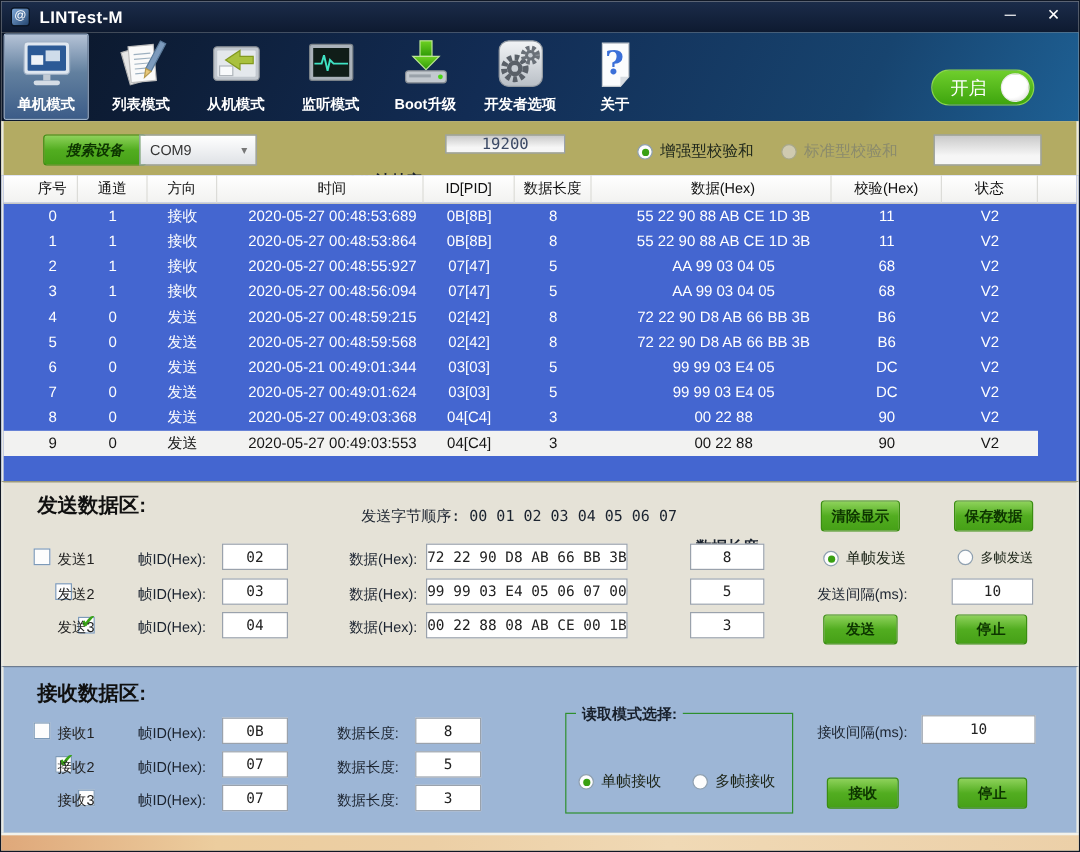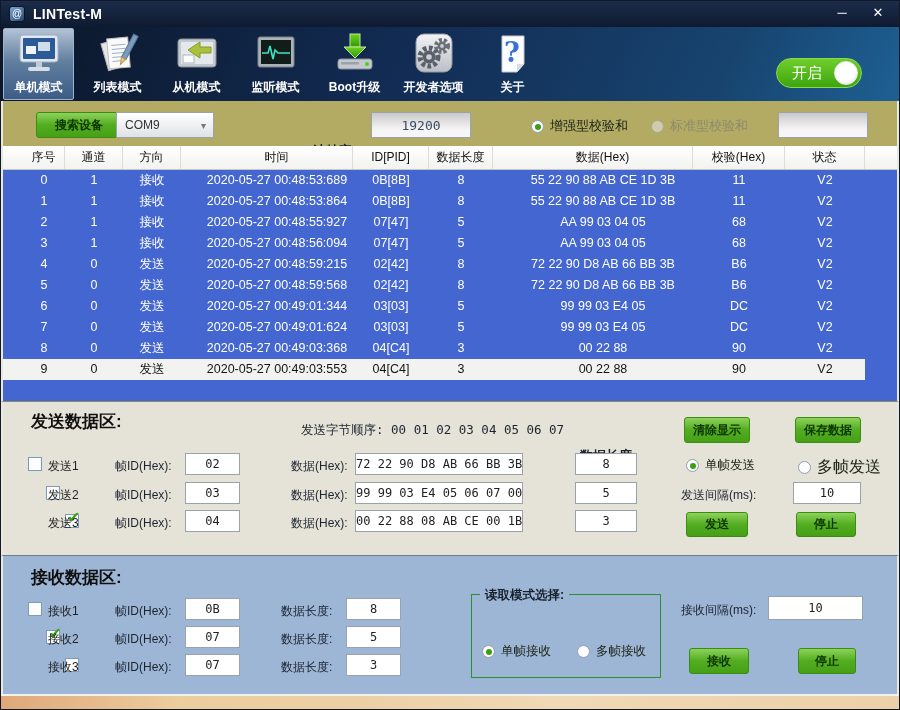--- a/index.html
+++ b/index.html
@@ -217,27 +217,27 @@
         <span class="tlabel">关于</span>
       </div>
     </div>
     <div class="toggle">
       <span class="toggle-label">开启</span>
       <span class="toggle-knob"></span>
     </div>
   </div>
 
   <div class="settings">
-    <button class="btn-green abs" style="left:33px; top:11px; width:86px; height:26px;">搜索设备</button>
+    <button class="btn-green abs" style="left:33px; top:11px; width:86px; height:26px;font-style:italic;">搜索设备</button>
     <div class="combo abs" style="left:113px; top:11px; width:98px; height:26px;">
       <span class="val">COM9</span>
       <span class="arr">▾</span>
     </div>
     <span class="lbl b abs" style="left:289px; top:15px;">LIN波特率:</span>
-    <input class="fld inset abs" style="left: 368px; top: 11px; width: 100px; height: 26px;" value="19200">
+    <input class="fld inset abs" style="left: 368px; top: 11px; width: 100px; height: 16px;" value="19200">
     <label class="radio-row abs" style="left:528px; top:16px;">
       <span class="radio checked"></span>
       <span class="rlabel">增强型校验和</span>
     </label>
     <label class="radio-row dim abs" style="left:648px; top:16px;">
       <span class="radio"></span>
       <span class="rlabel">标准型校验和</span>
     </label>
     <input class="fld inset abs" style="left: 775px; top: 11px; width: 90px; height: 26px;" value="">
   </div>
@@ -326,21 +326,21 @@
           <span class="td ac">8</span>
           <span class="td al">72 22 90 D8 AB 66 BB 3B</span>
           <span class="td ac">B6</span>
           <span class="td ac">V2</span>
         </div>
 
         <div class="trow grid">
           <span class="td al">6</span>
           <span class="td ac">0</span>
           <span class="td ac">发送</span>
-          <span class="td al">2020-05-27 00:49:01:344</span>
+          <span class="td al">2020-05-21 00:49:01:344</span>
           <span class="td ac">03[03]</span>
           <span class="td ac">5</span>
           <span class="td al">99 99 03 E4 05</span>
           <span class="td ac">DC</span>
           <span class="td ac">V2</span>
         </div>
 
         <div class="trow grid">
           <span class="td al">7</span>
           <span class="td ac">0</span>
@@ -393,21 +393,21 @@
     <input class="fld abs" style="left: 182px; top: 51px; width: 55px; height: 22px;" value="02">
     <span class="lbl abs" style="left:288px; top:56px;">数据(Hex):</span>
     <input class="fld abs" style="left: 352px; top: 51px; width: 168px; height: 22px;" value="72 22 90 D8 AB 66 BB 3B">
     <input class="fld abs" style="left: 572px; top: 51px; width: 62px; height: 22px;" value="8">
     <label class="radio-row abs" style="left:683px; top:55px;">
       <span class="radio checked"></span>
       <span class="rlabel" style="font-size:12.5px;">单帧发送</span>
     </label>
     <label class="radio-row abs" style="left:795px; top:55px;">
       <span class="radio"></span>
-      <span class="rlabel" style="font-size:16px;">多帧发送</span>
+      <span class="rlabel" style="font-size:11px;">多帧发送</span>
     </label>
 
     
     <label class="cb abs" style="left:25px; top:84px;"></label>
     <span class="cbl abs" style="left:45px; top:85px;">发送2</span>
     <span class="lbl abs" style="left:112px; top:85px;">帧ID(Hex):</span>
     <input class="fld abs" style="left: 182px; top: 80px; width: 55px; height: 22px;" value="03">
     <span class="lbl abs" style="left:288px; top:85px;">数据(Hex):</span>
     <input class="fld abs" style="left: 352px; top: 80px; width: 168px; height: 22px;" value="99 99 03 E4 05 06 07 00">
     <input class="fld abs" style="left: 572px; top: 80px; width: 62px; height: 22px;" value="5">

